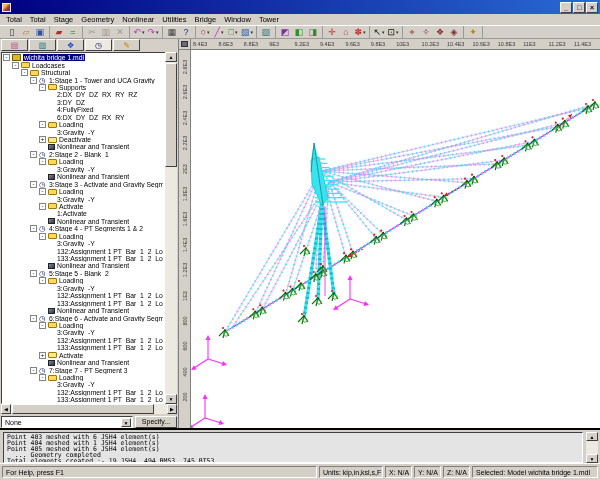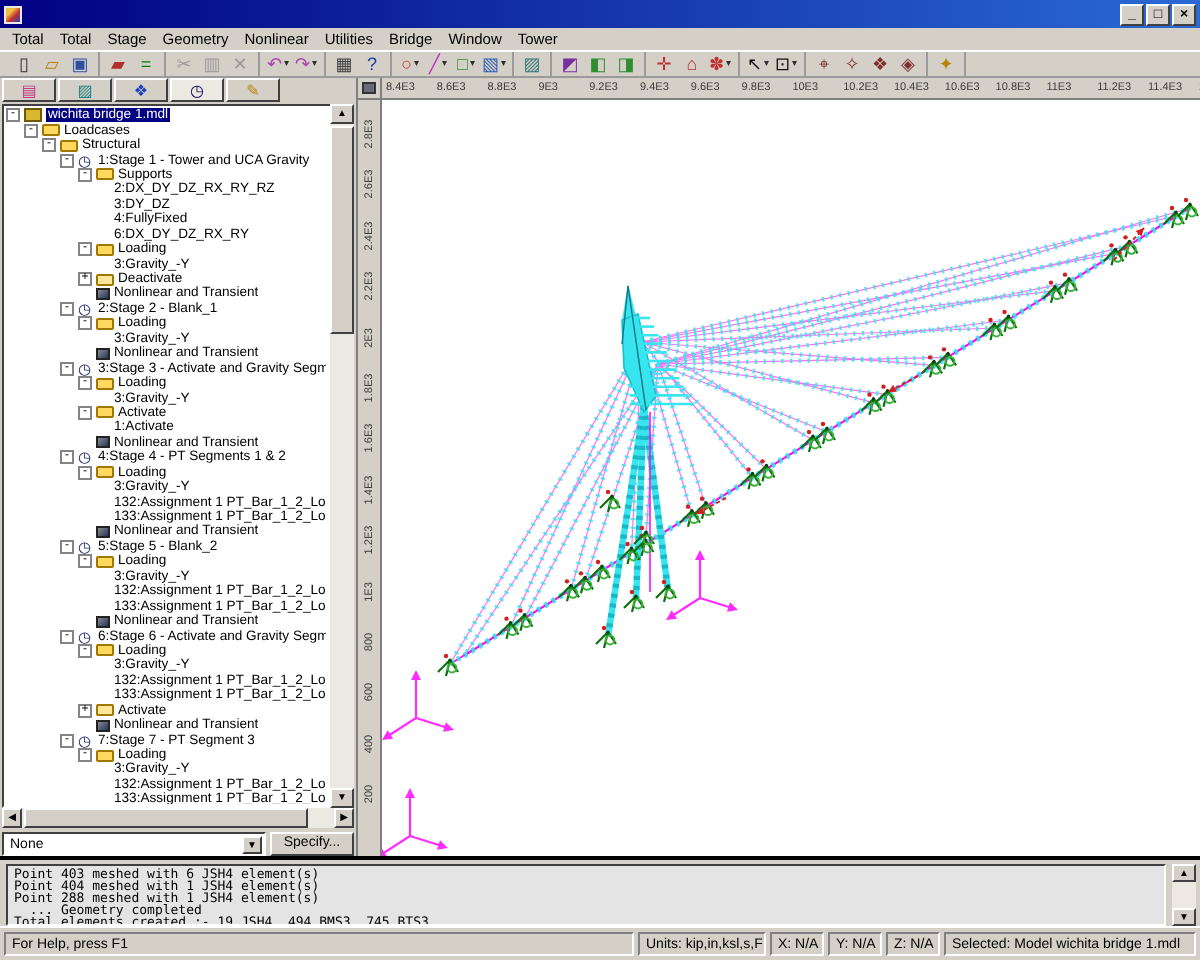--- a/index.html
+++ b/index.html
@@ -849,21 +849,21 @@
       <line x1="458" y1="188" x2="443" y2="196" stroke="#d41f1f" stroke-width="1" fill="none" stroke-dasharray="2 1.5"></line>
       <polygon points="443,196 445.5882352941176,192.3529411764706 447.4705882352941,195.88235294117646" fill="#d41f1f"></polygon>
       <line x1="362" y1="249" x2="347" y2="257" stroke="#d41f1f" stroke-width="1" fill="none" stroke-dasharray="2 1.5"></line>
       <polygon points="347,257 349.5882352941176,253.3529411764706 351.4705882352941,256.88235294117646" fill="#d41f1f"></polygon>
       <line x1="556" y1="130" x2="571" y2="114" stroke="#d41f1f" stroke-width="1" fill="none" stroke-dasharray="2 1.5"></line>
       <polygon points="571,114 569.7233098927547,118.286031074323 566.8051610761945,115.55026655879769" fill="#d41f1f"></polygon>
     </svg>
 </div>
 
 <div class="output">
-  <div class="outbox sunken"><div class="oline">Point 403 meshed with 6 JSH4 element(s)</div><div class="oline">Point 404 meshed with 1 JSH4 element(s)</div><div class="oline">Point 288 meshed with 1 JSH4 element(s)</div><div class="oline">  ... Geometry completed</div><div class="oline">Total elements created :- 19 JSH4, 494 BMS3, 745 BTS3</div></div>
+  <div class="outbox sunken"><div class="oline">Point 403 meshed with 6 JSH4 element(s)</div><div class="oline">Point 404 meshed with 1 JSH4 element(s)</div><div class="oline">Point 405 meshed with 6 JSH4 element(s)</div><div class="oline">  ... Geometry completed</div><div class="oline">Total elements created :- 19 JSH4, 494 BMS3, 745 BTS3</div></div>
   <div class="outscroll">
     <span class="sbtn raised" style="top:0;height:9px;line-height:8px">▲</span>
     <span class="sbtn raised" style="bottom:0;height:9px;line-height:8px">▼</span>
   </div>
 </div>
 
 <div class="status">
   <span class="spanel sp-help">For Help, press F1</span>
   <span class="spanel sp-units">Units: kip,in,ksl,s,F</span>
   <span class="spanel sp-x">X: N/A</span>

